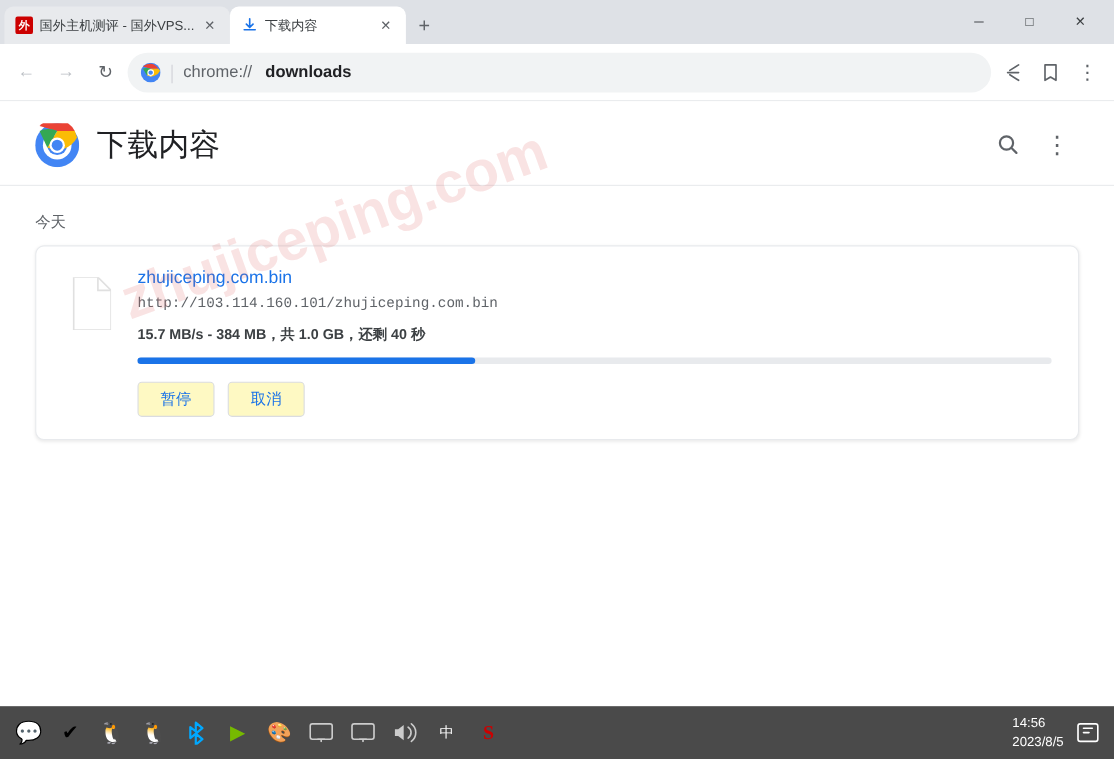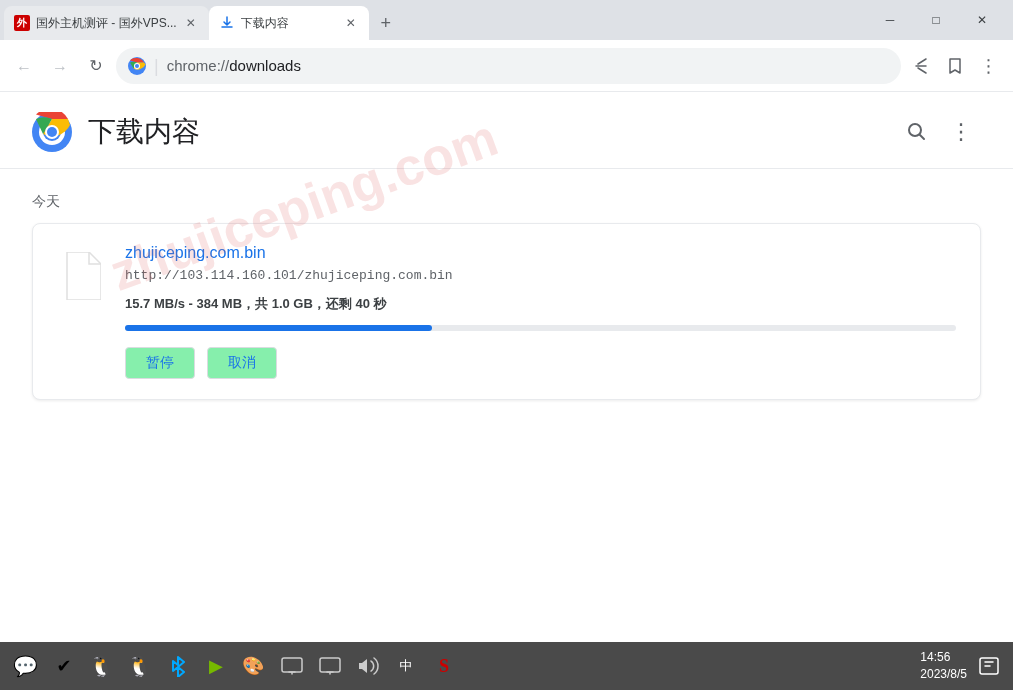--- a/index.html
+++ b/index.html
@@ -79,21 +79,21 @@
       display: flex;
       align-items: center;
       padding: 0 12px;
       gap: 8px;
       cursor: text;
     }
     .chrome-logo {
       width: 18px; height: 18px; flex-shrink: 0;
     }
     .address-separator { color: #dadce0; font-size: 18px; line-height: 1; }
-    .address-text { font-size: 15px; color: #3c4043; display: flex; gap: 0; }
+    .address-text { font-size: 15px; color: #3c4043; display: flex; gap: 12px; }
     .address-protocol { color: #5f6368; font-size: 15px; }
     .address-path { color: #202124; font-size: 15px; }
     .toolbar-actions { display: flex; align-items: center; gap: 2px; }
 
     
     .page-content {
       background: #ffffff;
       flex: 1;
       overflow-y: auto;
       padding: 0;
@@ -182,21 +182,21 @@
       background: #1a73e8;
       border-radius: 3px;
     }
     .download-actions {
       display: flex;
       gap: 12px;
     }
     .action-btn {
       padding: 6px 20px;
       border: 1px solid #dadce0;
-      background: #86efac;
+      background: #fef9c3;
       border-radius: 4px;
       font-size: 14px;
       color: #1a73e8;
       cursor: pointer;
     }
 
     
     .taskbar {
       background: #4a4a4a;
       height: 48px;
@@ -277,21 +277,21 @@
       <path d="M9 6.5A2.5 2.5 0 1 0 9 11.5A2.5 2.5 0 0 0 9 6.5Z" fill="#4285F4"></path>
       <path d="M9 5.5h7a9 9 0 0 0-14-2.1z" fill="#EA4335"></path>
       <path d="M16 5.5H9L5.5 11.5a9 9 0 0 0 12.1-4.1z" fill="#FBBC05"></path>
       <path d="M5.5 11.5L9 5.5A9 9 0 0 0 2 5.4z" fill="#34A853"></path>
       <circle cx="9" cy="9" r="3" fill="white"></circle>
       <circle cx="9" cy="9" r="2" fill="#4285F4"></circle>
     </svg>
     <span class="address-separator">|</span>
     <div class="address-text">
       <span class="address-protocol">chrome://</span>
-        <span class="address-path" style="font-weight:normal;">downloads</span>
+        <span class="address-path" style="font-weight:bold;">downloads</span>
     </div>
   </div>
 
   <div class="toolbar-actions">
     <button class="nav-btn" title="Share">
       <svg width="18" height="18" viewBox="0 0 18 18" fill="none">
         <path d="M14 2l-8 5M14 16l-8-5M14 9H4" stroke="#5f6368" stroke-width="1.5" stroke-linecap="round"></path>
       </svg>
     </button>
     <button class="nav-btn" title="Bookmark">

